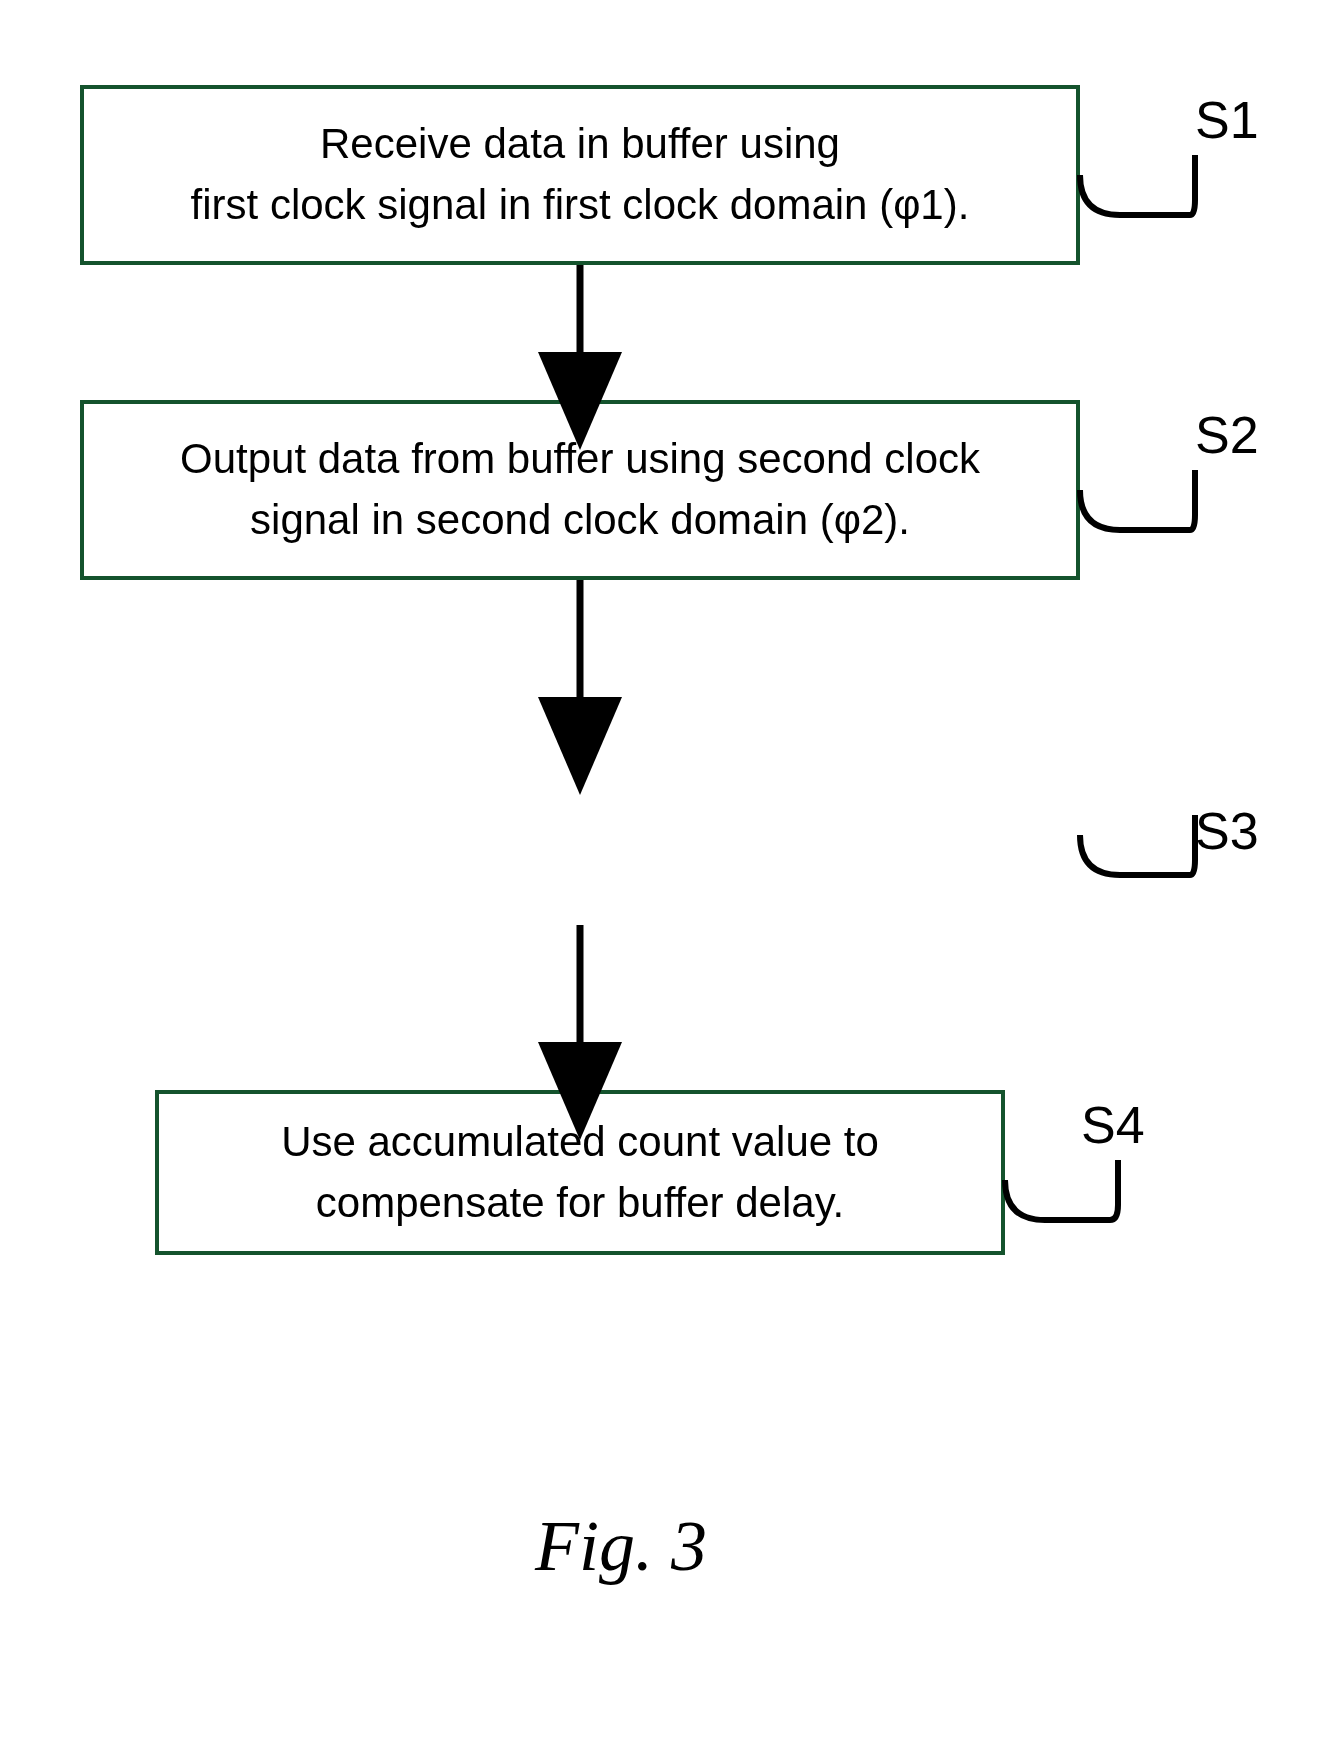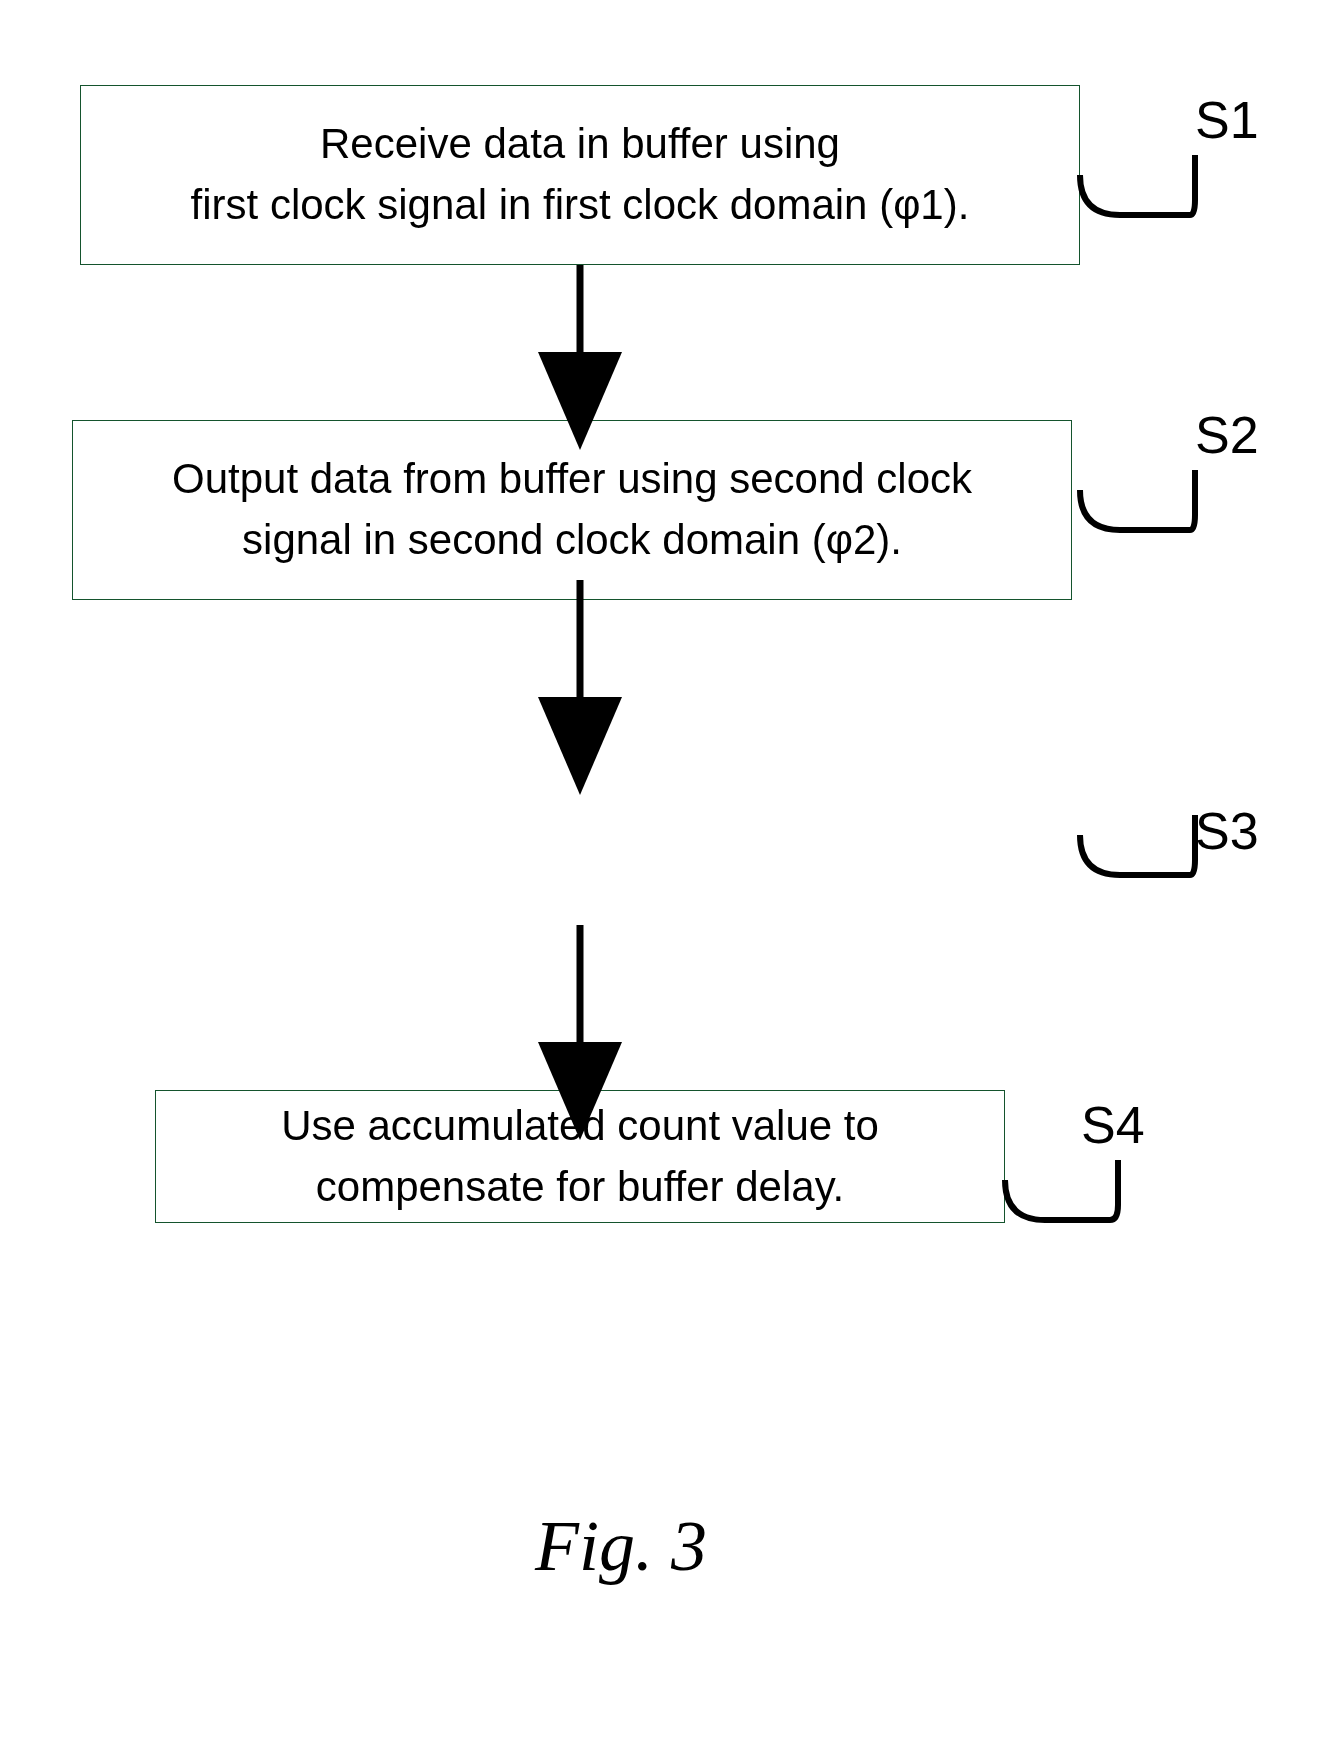--- a/index.html
+++ b/index.html
@@ -10,21 +10,21 @@
     height: 1760px;
     font-family: Arial, Helvetica, sans-serif;
   }
   .canvas {
     position: relative;
     width: 1323px;
     height: 1760px;
   }
   .box {
     position: absolute;
-    border: 1px solid #14532d;
+    border: 4px solid #14532d;
     background: #fff;
     display: flex;
     align-items: center;
     justify-content: center;
     text-align: center;
     font-size: 42px;
     line-height: 1.45;
     padding: 10px 20px;
     box-sizing: border-box;
   }
@@ -52,28 +52,28 @@
 </head>
 <body>
 
 <div class="canvas">
 
   <div class="box" style="left:80px; top:85px; width:1000px; height:180px;">
     <span>Receive data in buffer using<br>first clock signal in first clock domain (φ1).</span>
   </div>
   <div class="step-label" style="left:1195px; top:90px;text-align:right;">S1</div>
 
-  <div class="box" style="left:72px; top:400px; width:1000px; height:180px;margin-top:20px;">
+  <div class="box" style="left:80px; top:400px; width:1000px; height:180px;">
     <span>Output data from buffer using second clock<br>signal in second clock domain (φ2).</span>
   </div>
   <div class="step-label" style="left:1195px; top:405px;text-align:center;">S2</div>
 
   <div class="step-label" style="left:1195px; top:758px;margin-top:43px;">S3</div>
 
-  <div class="box" style="left:155px; top:1090px; width:850px; height:133px;">
+  <div class="box" style="left:155px; top:1090px; width:850px; height:165px;">
     <span>Use accumulated count value to<br>compensate for buffer delay.</span>
   </div>
   <div class="step-label" style="left:1065px; top:1095px;margin-left:16px;">S4</div>
 
   <div class="fig-caption" style="left:535px; top:1505px;">Fig. 3</div>
 
   <svg class="overlay">
     <defs>
       <marker id="arrowhead" markerWidth="14" markerHeight="14" refX="4" refY="6" orient="auto">
         <path d="M0,0 L14,6 L0,12 Z" fill="#000"></path>

